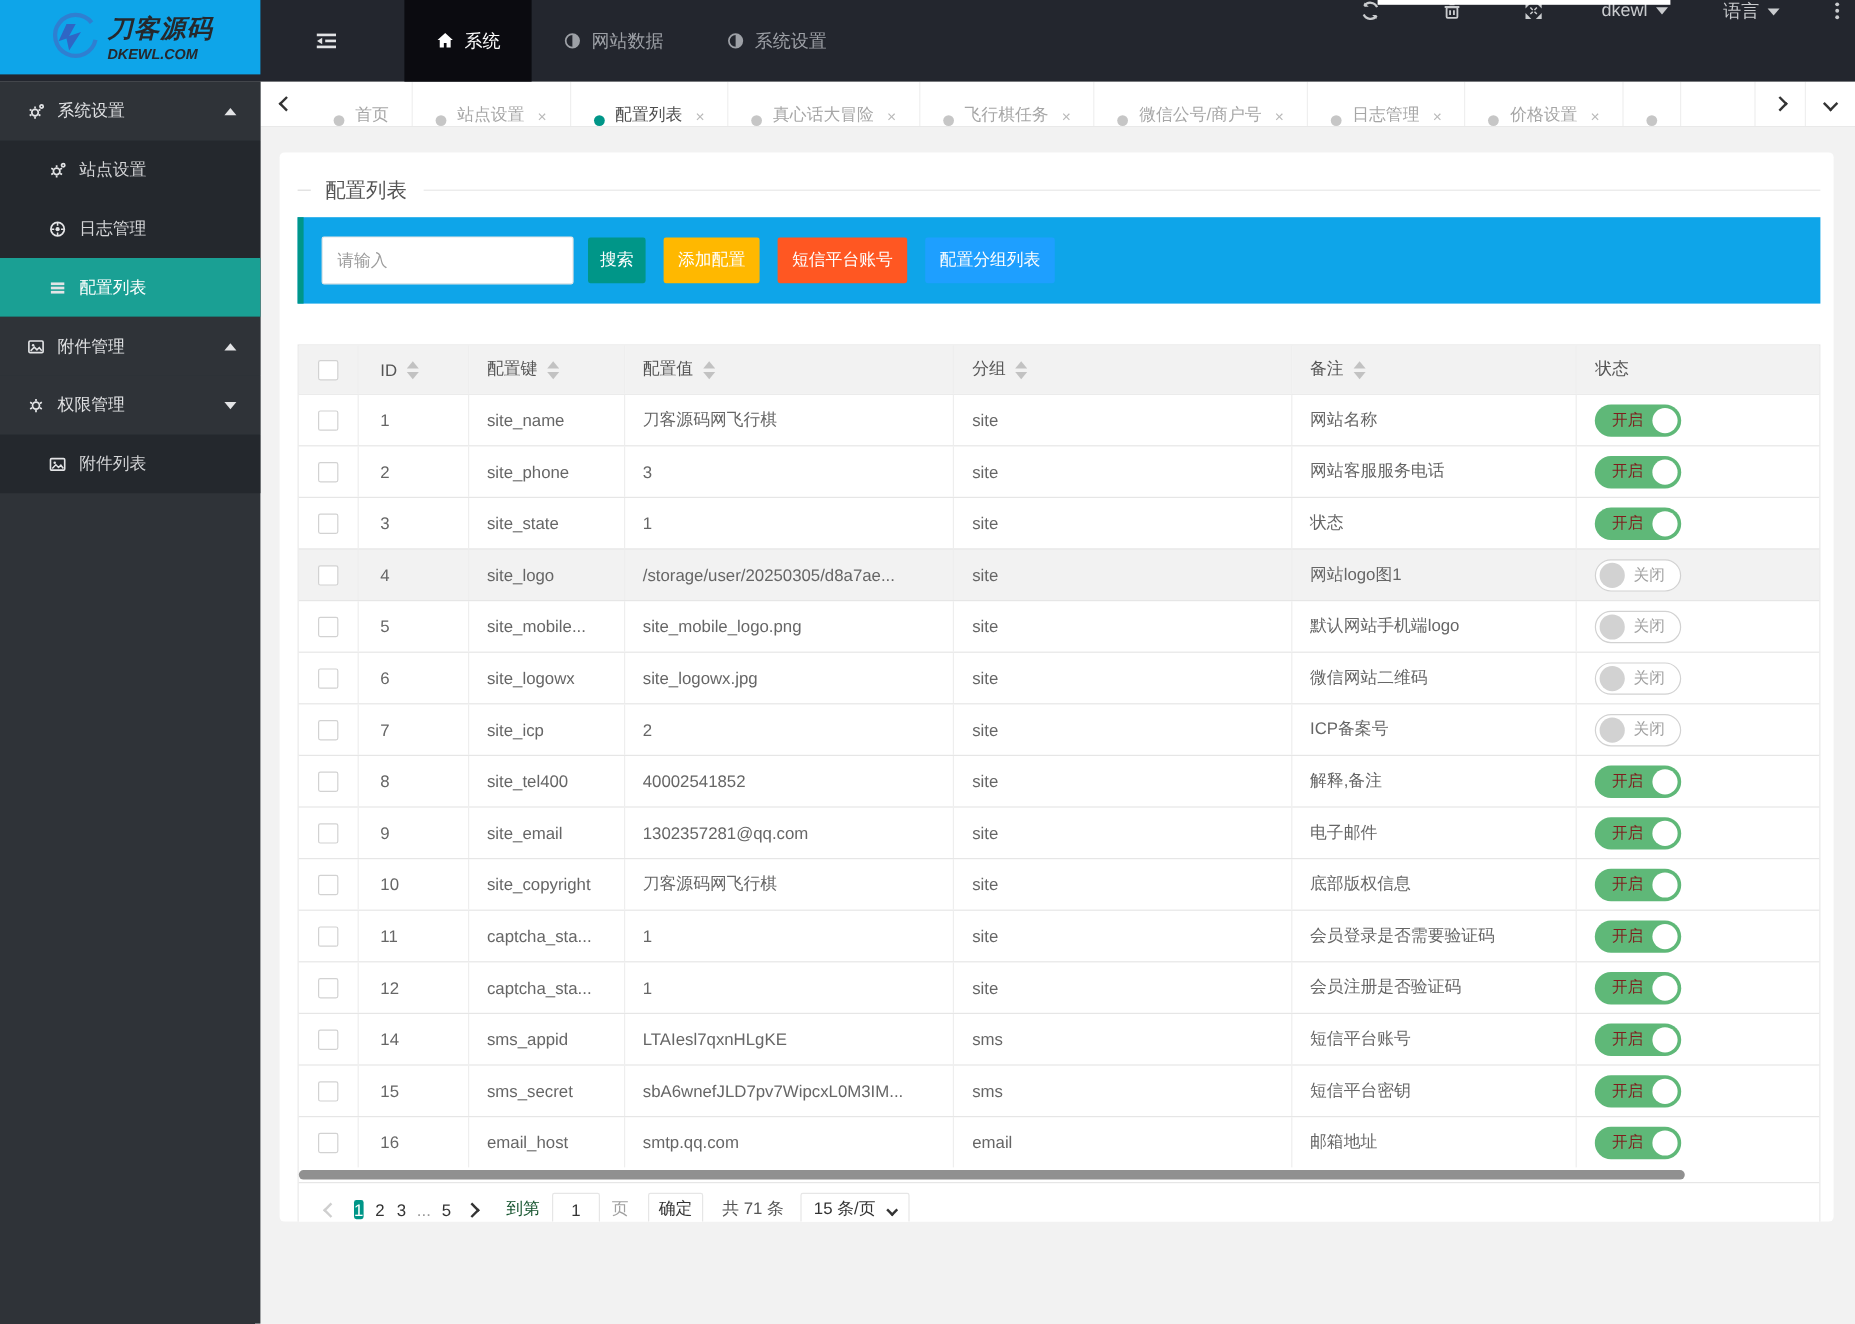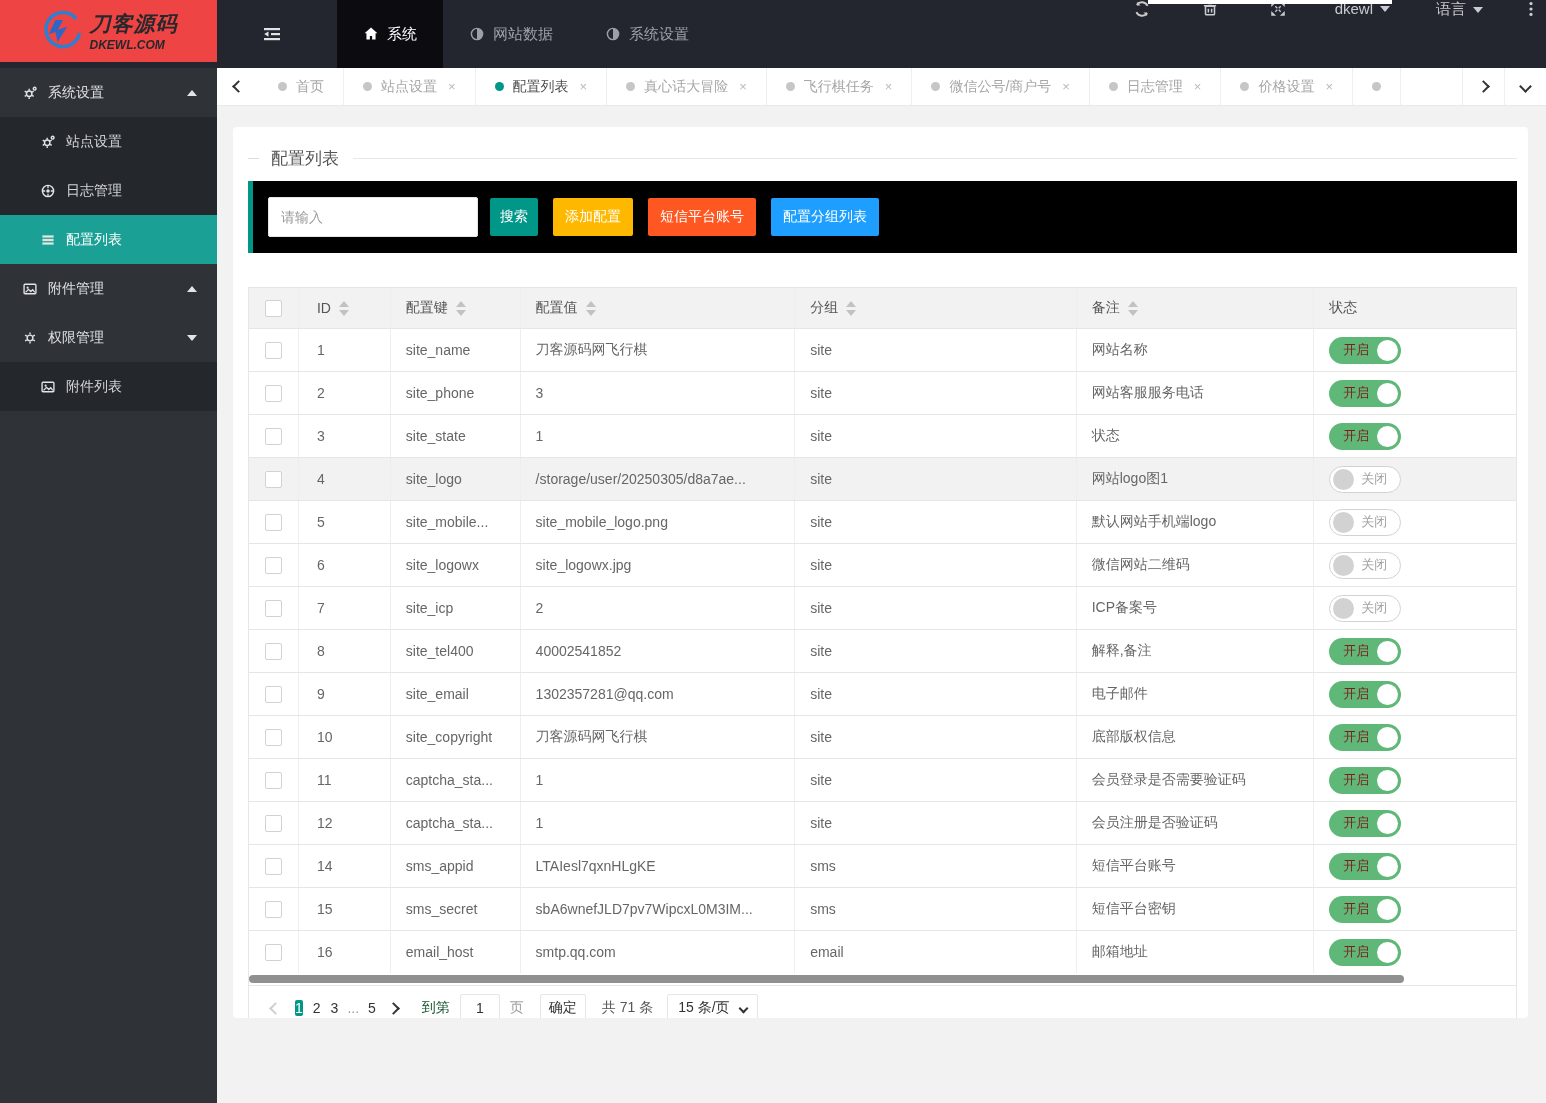--- a/index.html
+++ b/index.html
@@ -2,21 +2,21 @@
 <html><head>
 <meta charset="utf-8">
 <style>
   * { margin:0; padding:0; box-sizing:border-box; }
   html,body { width:1546px; height:1103px; overflow:hidden;
     font-family:"Liberation Sans", sans-serif; background:#f2f2f2; }
 
   
   .topbar { position:absolute; left:0; top:0; width:1546px; height:68px;
     background:#23262e; display:flex; align-items:stretch; z-index:20; }
-  .logo { width:217px; height:62px; background:#ef4444; display:flex;
+  .logo { width:217px; height:62px; background:#0ea5e9; display:flex;
     align-items:center; justify-content:center; gap:6px; flex:none; }
   .logo-swoosh { width:44px; height:44px; }
   .logo-txt { text-align:left; color:#26282c; font-style:italic; font-weight:bold; }
   .logo-line1 { font-size:21px; letter-spacing:1px; }
   .logo-line2 { font-size:12px; }
   .tb-toggle { width:20px; height:20px; color:#e2e3e5; margin:24px 28px 0 45px; cursor:pointer; flex:none; }
   .tb-nav { display:flex; align-items:stretch;padding-left:27px; }
   .tb-nav-item { display:flex; align-items:center; gap:8px; padding:0 26px;
     color:#9da0a6; font-size:15px; cursor:pointer; }
   .tb-nav-item .nav-ic { width:16px; height:16px; display:block; }
@@ -29,21 +29,21 @@
     border-right:5px solid transparent; border-top:6px solid #c9cbce; display:inline-block; }
   .top-strip { position:absolute; left:1148px; top:0; width:244px; height:4px;
     background:#ffffff; z-index:30; }
 
   
   .tabbar { position:absolute; left:217px; top:68px; width:1329px; height:38px;
     background:#fff; display:flex; align-items:stretch; border-bottom:1px solid #e9e9e9; z-index:10; }
   .tab-arrow { width:42px; flex:none; display:flex; align-items:center; justify-content:center;
     cursor:pointer; color:#333; }
   .tabs { display:flex; align-items:stretch; overflow:hidden; flex:1; }
-  .tab { display:flex; align-items:center; gap:9px; padding:0 19px;
+  .tab { display:flex; align-items:flex-end; gap:9px; padding:0 19px;
     border-right:1px solid #efefef; font-size:14px; color:#a6a6a6; cursor:pointer; white-space:nowrap; }
   .tab .dot { width:9px; height:9px; border-radius:50%; background:#c6c6c6; flex:none; }
   .tab.active { color:#4d4d4d; }
   .tab.active .dot { background:#009688; }
   .tab .close { color:#b9b9b9; font-size:13px; margin-left:2px; cursor:pointer; }
   .chev { display:inline-block; width:9px; height:9px; border-left:2px solid #333;
     border-bottom:2px solid #333; }
   .chev.left  { transform:rotate(45deg); }
   .chev.right { transform:rotate(225deg); }
   .chev.down  { transform:rotate(-45deg); }
@@ -67,21 +67,21 @@
   
   .main { position:absolute; left:217px; top:106px; width:1329px; height:997px;
     background:#f2f2f2; }
   .card { margin:21px 18px 0 16px; height:891px; background:#fff; border-radius:4px;
     padding:12px 11px 10px 15px; overflow:hidden; }
   .legend { display:flex; align-items:center; height:30px; margin:4px 0 8px 0; }
   .legend::before { content:""; width:11px; height:1px; background:#dcdcdc; margin-right:12px; }
   .legend::after  { content:""; flex:1; height:1px; background:#e8e8e8; margin-left:14px; }
   .legend-title { font-size:17px; color:#555; }
 
-  .searchbox { background:#000000; border-left:5px solid #009688; padding:16px 15px;
+  .searchbox { background:#0ea5e9; border-left:5px solid #009688; padding:16px 15px;
     display:flex; align-items:center; margin-bottom:34px; }
   .search-input { width:210px; height:40px; border:1px solid #e6e6e6; border-radius:2px;
     padding:0 12px; font-size:14px; color:#333; background:#fff; outline:none; }
   .search-input::placeholder { color:#9c9c9c; }
   .btn { height:38px; border:none; border-radius:2px; color:#fff; font-size:14px;
     padding:0 12px; cursor:pointer; white-space:nowrap;
     font-family:"Liberation Sans", sans-serif; }
   .btn + .btn { margin-left:15px; }
   .btn.first { margin-left:12px; padding:0 10px; }
 

